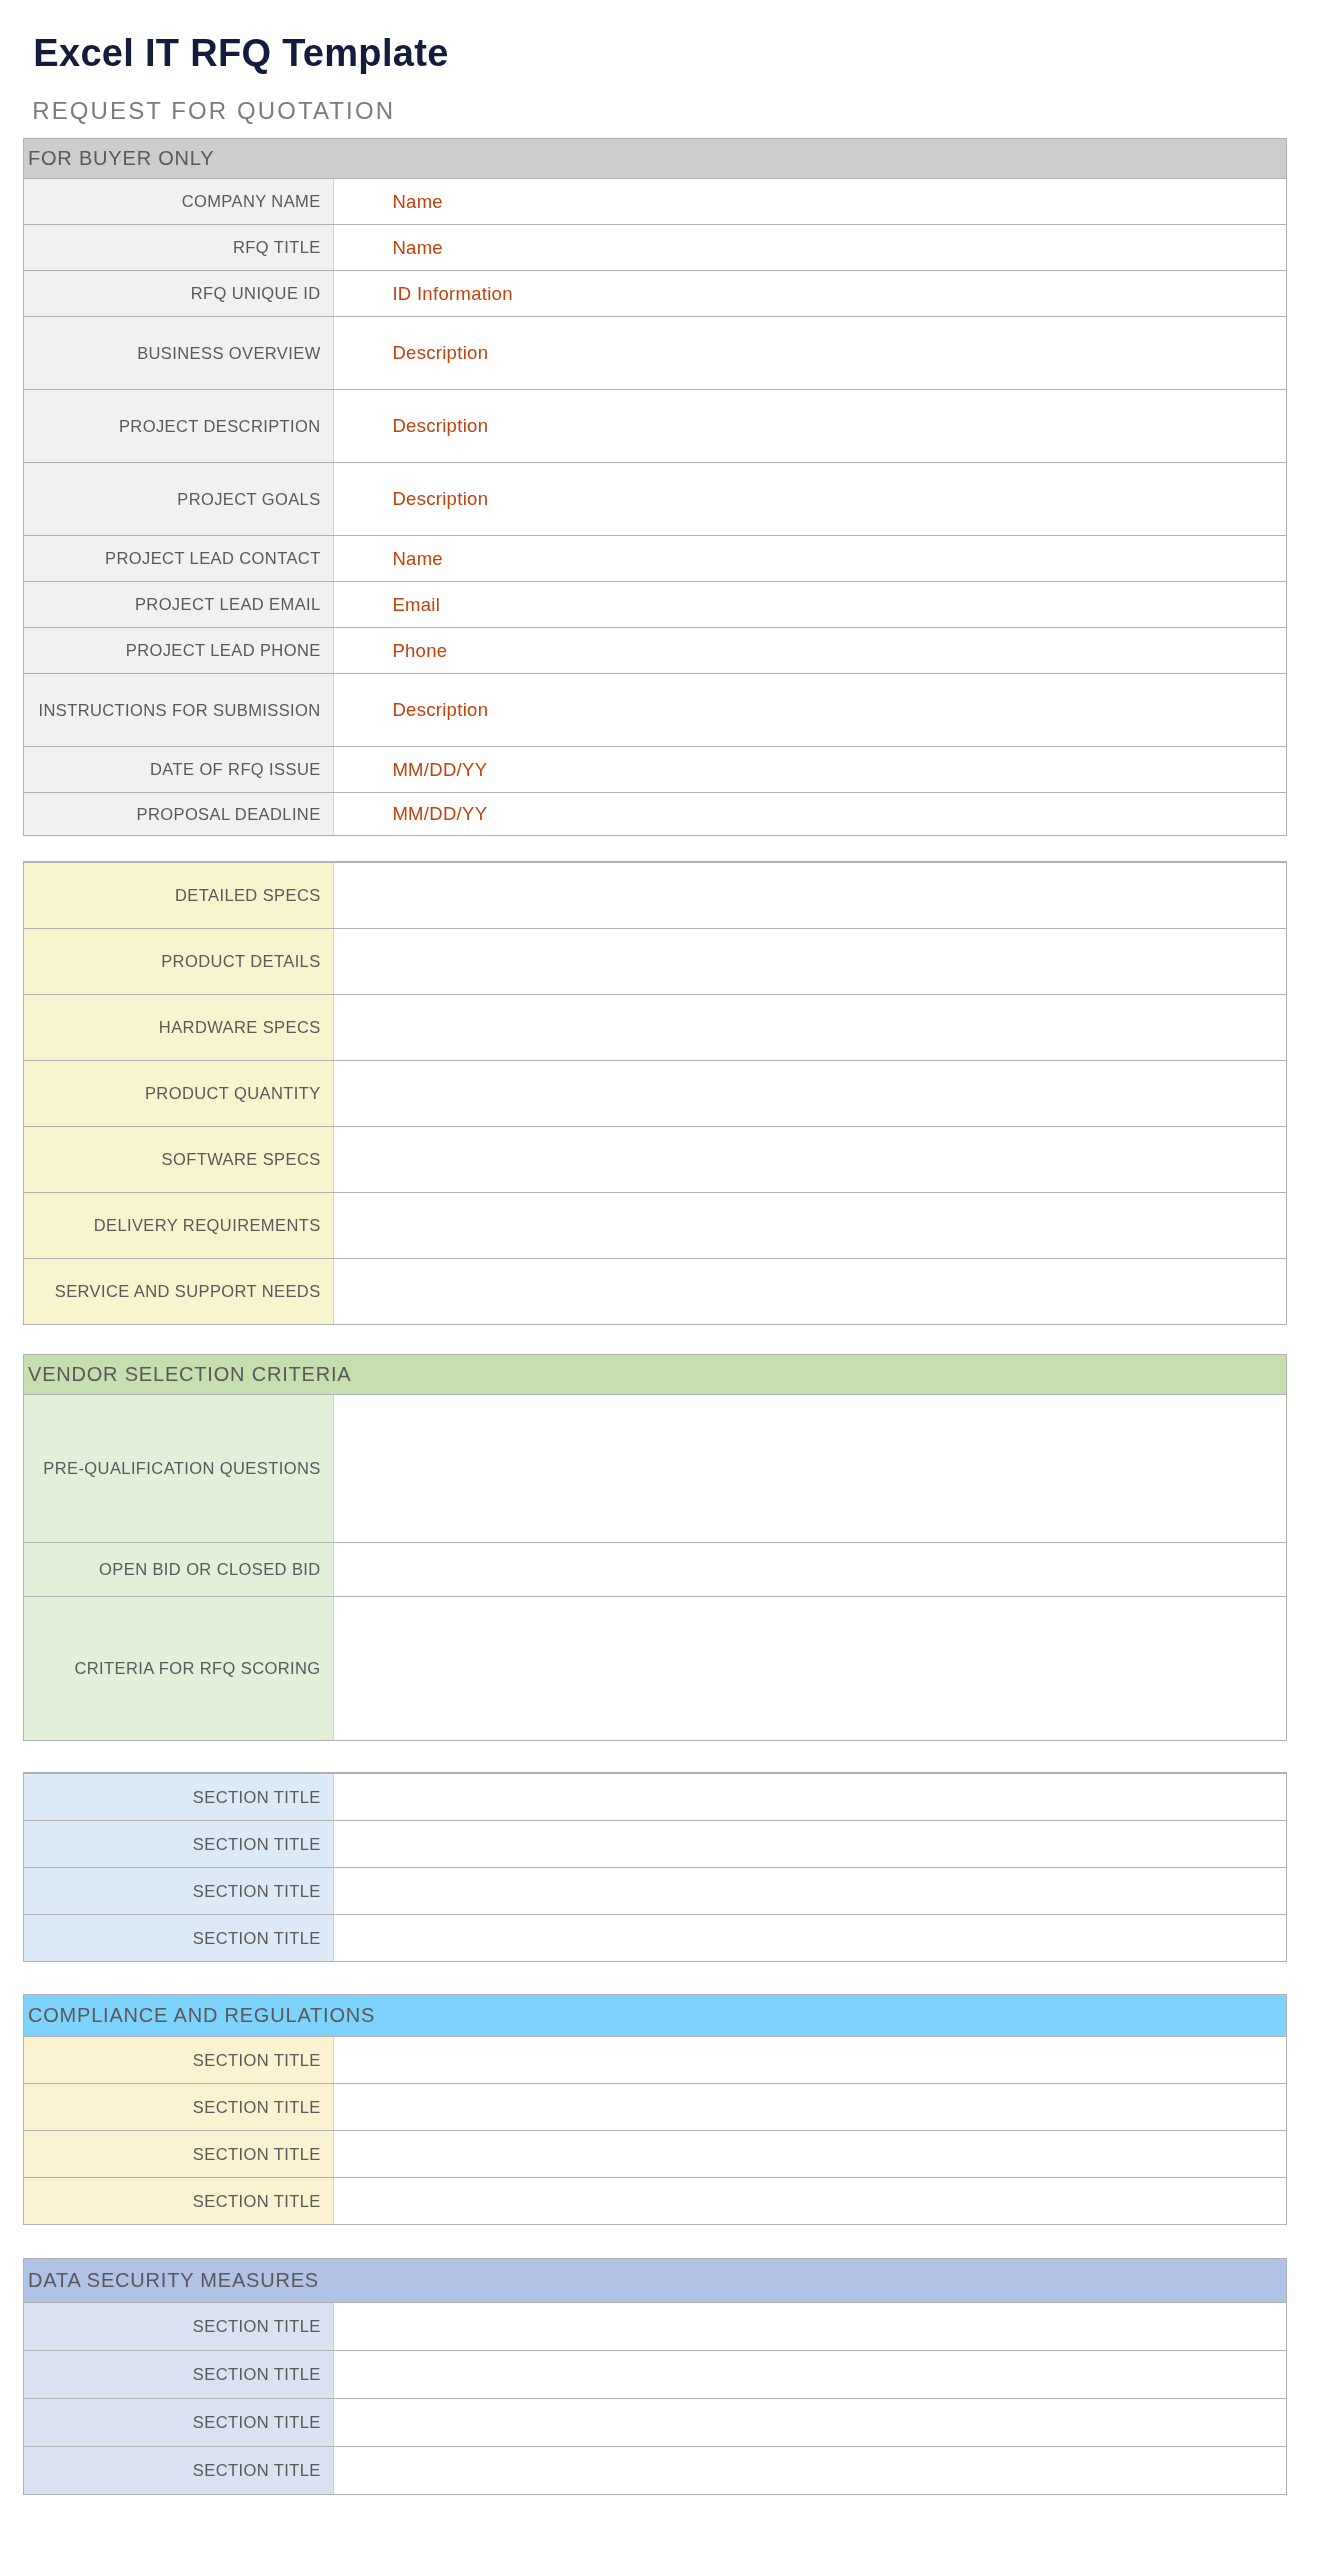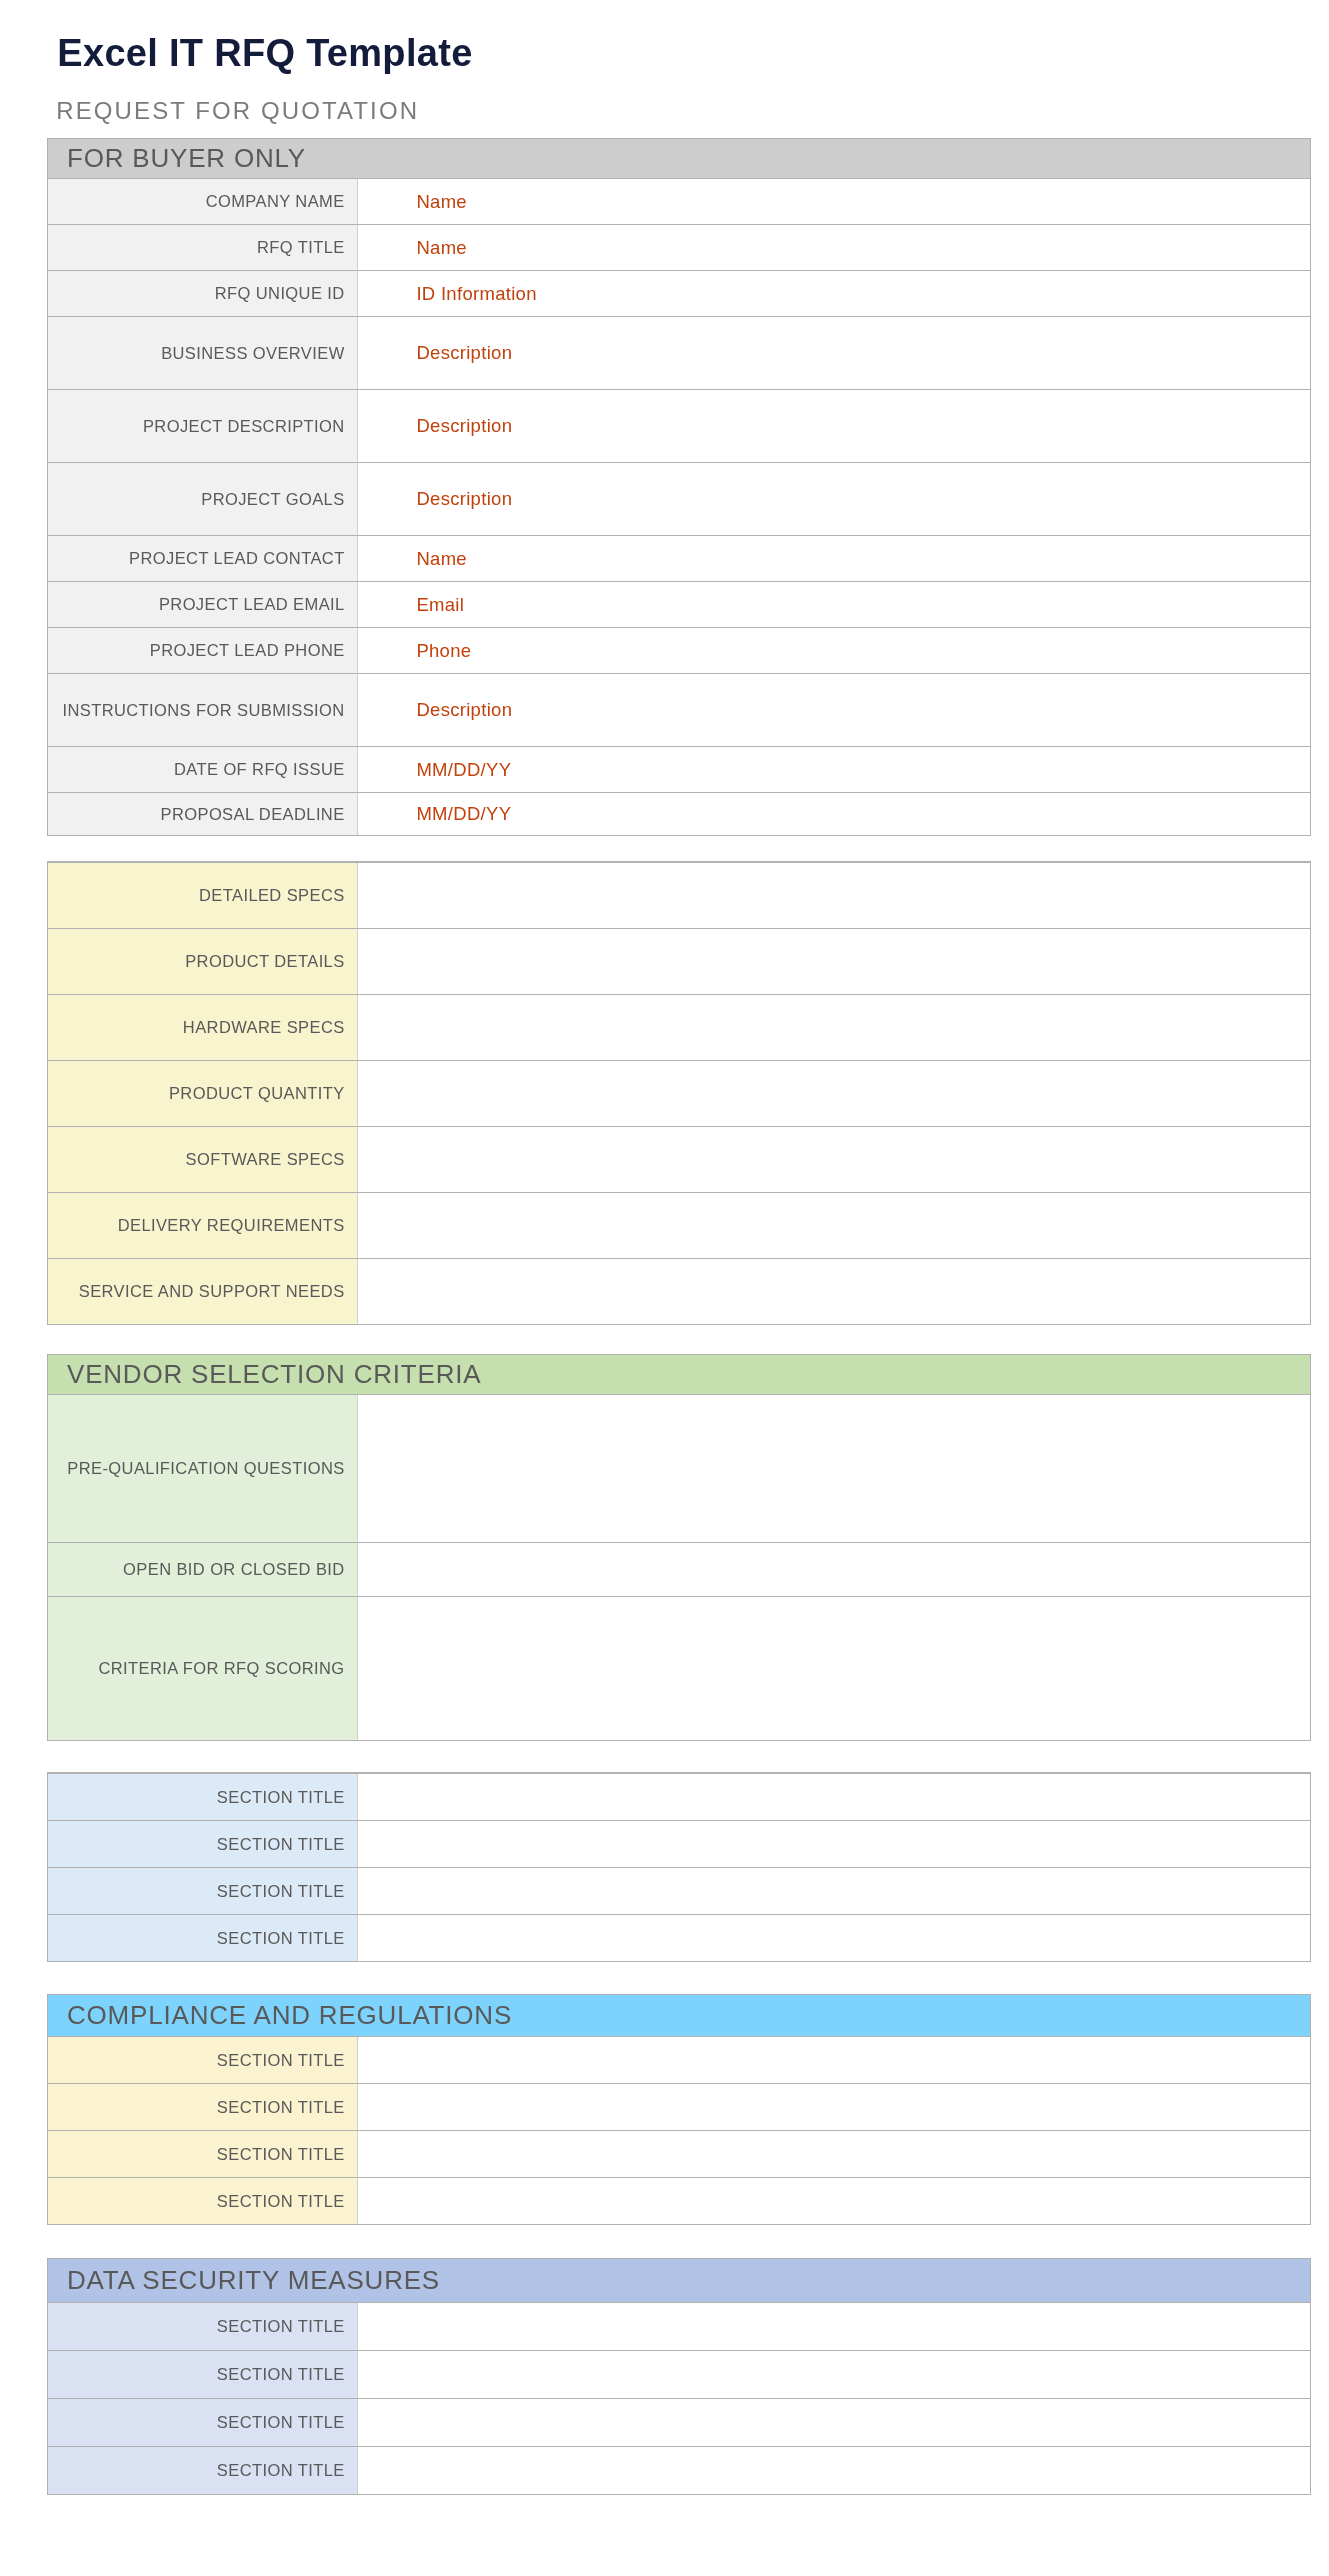--- a/index.html
+++ b/index.html
@@ -5,21 +5,21 @@
   html,body{margin:0;padding:0;}
   body{
     width:1330px;height:2628px;
     background:#ffffff;
     font-family:"Liberation Sans", sans-serif;
     position:relative;
     overflow:hidden;
   }
   .content{
     position:absolute;
-    left:47px;
+    left:23px;
     width:1264px;
     top:0;
   }
   .page-title{
     margin:33px 0 0 10.3px;
     font-size:38px;
     line-height:1.08;
     font-weight:700;
     color:#131D3B;
     letter-spacing:0.3px;
@@ -34,22 +34,22 @@
   }
   .tbl{
     border:1.5px solid #b1b1b1;
     background:#ffffff;
     box-sizing:border-box;
   }
   .hdr{
     height:39px;
     display:flex;
     align-items:center;
-    padding-left:19px;
-    font-size:26px;
+    padding-left:4px;
+    font-size:20px;
     color:#595959;
     letter-spacing:0.8px;
     box-sizing:border-box;
   }
   .row{
     display:flex;
     border-top:1.5px solid #b1b1b1;
     box-sizing:border-box;
   }
   .lbl{

